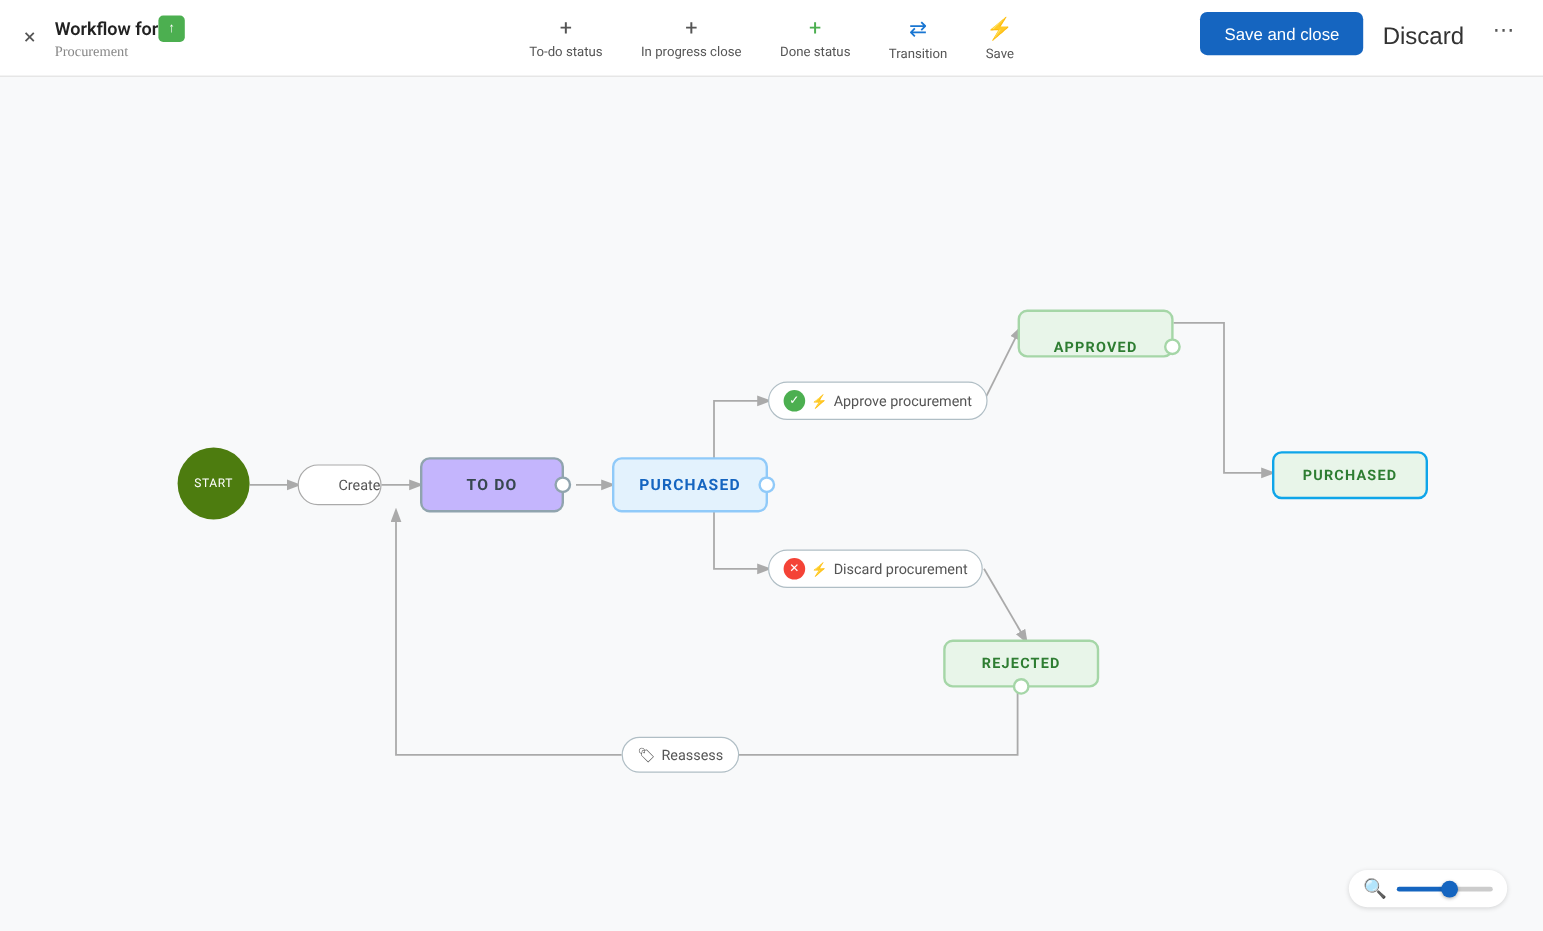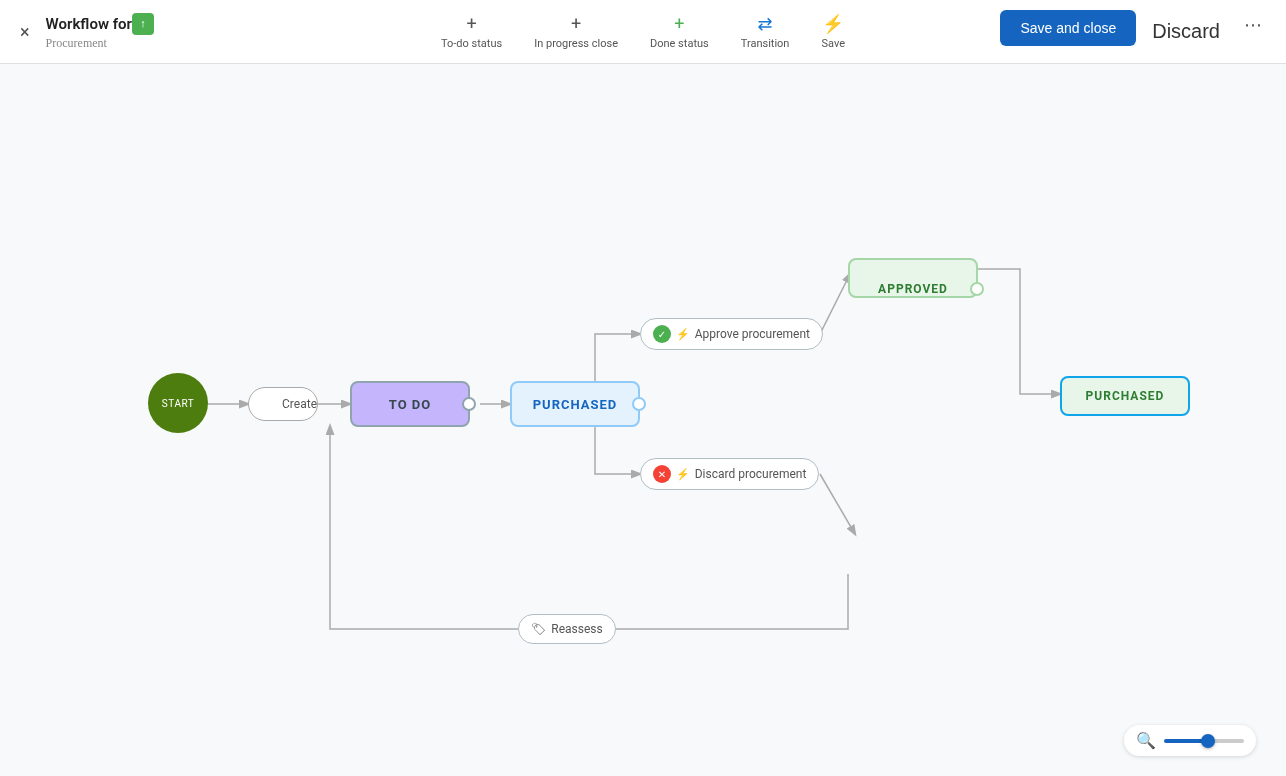--- a/index.html
+++ b/index.html
@@ -431,20 +431,24 @@
   <div class="node node-purchased" style="left:1060px; top:312px;">
     <span>PURCHASED</span>
   </div>
 
   <div class="node node-transition" style="left:640px; top:394px;">
     <div class="trans-icon-red">✕</div>
     <span class="bolt-icon">⚡</span>
     <span>Discard procurement</span>
   </div>
 
+  <div class="node node-rejected" style="left:786px; top:469px;">
+    <span>REJECTED</span>
+    <div class="node-circle-right" style="border-color:#a5d6a7; bottom:-8px; right:auto; left:50%; transform:translateX(-50%); top:auto;"></div>
+  </div>
 
   <div class="node node-reassess" style="left:518px; top:550px;">
     <span>🏷</span>
     <span>Reassess</span>
   </div>
 
   <div id="zoom-control">
     <span class="zoom-icon">🔍</span>
     <div class="zoom-slider">
       <div class="zoom-thumb"></div>

